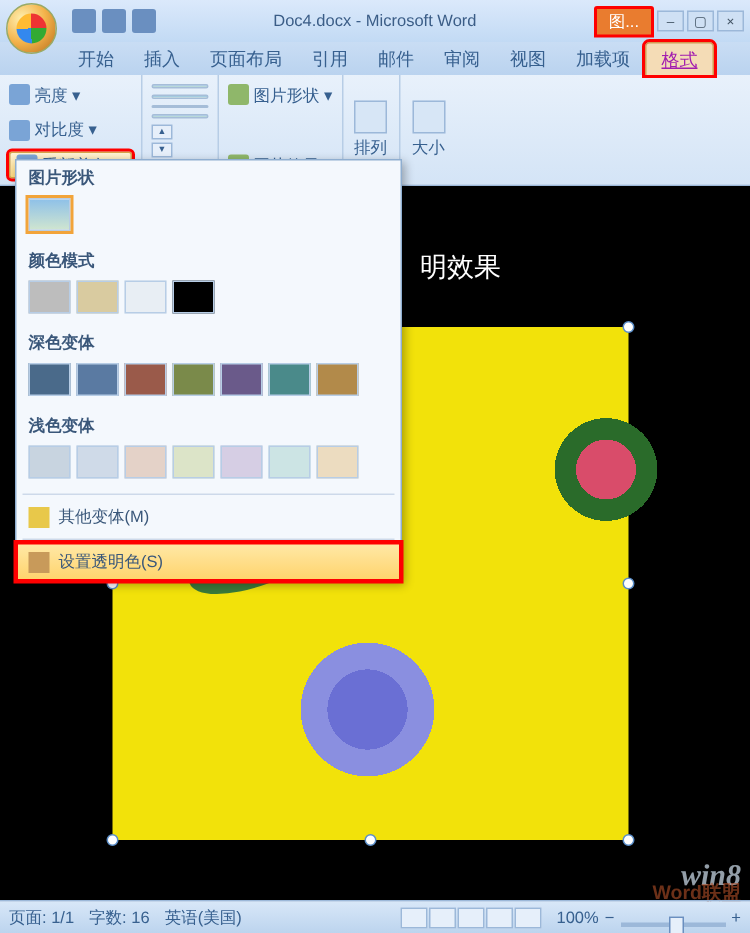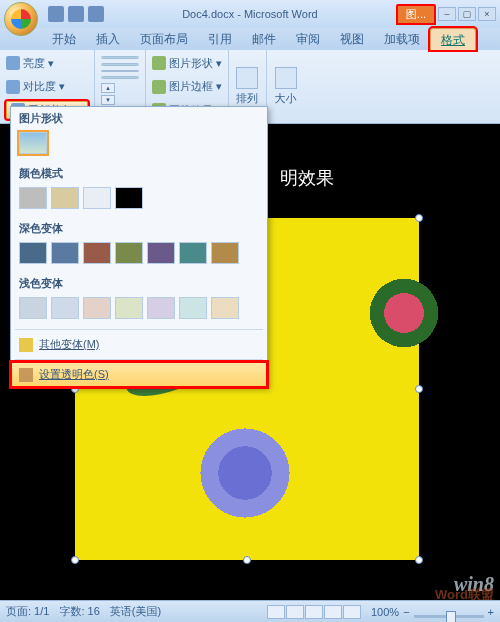--- a/index.html
+++ b/index.html
@@ -10,21 +10,21 @@
   .office-btn::after{content:"";position:absolute;inset:6px;border-radius:50%;background:conic-gradient(#e33 0 90deg,#3a3 90deg 180deg,#38e 180deg 270deg,#fb3 270deg 360deg);}
   .qat { display:flex; gap:4px; margin-left:6px;}
   .qat .ico{width:16px;height:16px;background:#6a8fc0;border-radius:2px;}
   .title-text{flex:1;text-align:center;}
   .ctx-tab{background:#e97c2f;color:#fff;padding:1px 8px;border-radius:2px 2px 0 0;font-size:11px;margin-right:2px; border:2px solid red;}
   .winbtns{display:flex;gap:2px;margin-right:4px;}
   .winbtns span{width:18px;height:14px;background:#cfe0f4;border:1px solid #9cb8d9;font-size:9px;text-align:center;line-height:12px;color:#456;}
 
   .tabrow{height:22px;background:linear-gradient(#c9ddf4,#bad3ef);display:flex;padding-left:42px;font-size:12px;color:#37608f;}
   .tabrow .tab{padding:3px 10px;cursor:pointer;}
-  .tabrow .tab.active{background:#f4dcb6;border:1px solid #d29b53;border-bottom:none;border-radius:3px 3px 0 0;color:#0f766e; outline:2px solid red;text-decoration:underline;}
+  .tabrow .tab.active{background:#f4dcb6;border:1px solid #d29b53;border-bottom:none;border-radius:3px 3px 0 0;color:#a21caf; outline:2px solid red;text-decoration:underline;}
 
   .ribbon{height:74px;background:linear-gradient(#e8f1fb,#d4e4f6);border-bottom:1px solid #9cb8d9;display:flex;font-size:11px;color:#37608f;}
   .rgroup{border-right:1px solid #b7cde6;padding:4px 6px;display:flex;flex-direction:column;justify-content:space-between;}
   .adj .row{display:flex;align-items:center;gap:3px;height:18px;}
   .adj .ico{width:14px;height:14px;background:#7aa4d6;border-radius:2px;}
   .recolor-btn{display:flex;align-items:center;gap:3px;background:linear-gradient(#fff3d5,#fcd87d);border:1px solid #d6a346;border-radius:2px;padding:1px 4px; outline:2px solid red;}
   .recolor-btn .dd{font-size:8px;}
   .styles{display:flex;gap:4px;align-items:flex-start;padding:6px;}
   .thumb{width:38px;height:30px;background:linear-gradient(#8fc1e8,#cfe5d0);border:1px solid #a5bdd8;border-radius:2px;}
   .ddv{width:14px;display:flex;flex-direction:column;gap:2px;}
@@ -43,21 +43,21 @@
   .flower{position:absolute;border-radius:50%;}
   .f1{width:90px;height:70px;right:-30px;top:60px;background:radial-gradient(circle,#d94c6a 0 35%,#2a6b2a 35% 60%,transparent 60%);}
   .f2{width:140px;height:110px;left:100px;top:200px;background:radial-gradient(circle at 50% 50%,#6a6fd4 0 30%,#8a8fe0 30% 50%,transparent 50%);}
   .leaf{position:absolute;width:80px;height:30px;background:#3a7a3a;border-radius:0 60% 0 60%;left:50px;top:145px;transform:rotate(-20deg);}
 
   .dropdown{position:absolute;left:10px;top:106px;width:258px;background:#f4f8fd;border:1px solid #8faed0;box-shadow:2px 2px 6px rgba(0,0,0,.3);font-size:11px;color:#3a577a;z-index:20;}
   .dropdown .sect{padding:4px 8px 2px;font-weight:bold;}
   .dropdown .swrow{display:flex;flex-wrap:wrap;gap:4px;padding:4px 8px 8px;}
   .sw{width:28px;height:22px;border:1px solid #b7cde6;background:#cfd9e4;}
   .sw.sel{outline:2px solid #f2a43a;}
-  .mitem{padding:5px 8px;display:flex;align-items:center;gap:6px;text-decoration:underline;}
+  .mitem{padding:5px 8px;display:flex;align-items:center;gap:6px;}
   .mitem.hl{background:linear-gradient(#ffe9a8,#ffd36b);outline:3px solid red;outline-offset:-1px;}
   .mitem .ico{width:14px;height:14px;background:#d7a85a;}
   .sep{height:1px;background:#cdd9ea;margin:2px 4px;}
 
   .statusbar{position:absolute;bottom:0;left:0;right:0;height:22px;background:linear-gradient(#d8e7f8,#bcd4ee);border-top:1px solid #9cb8d9;display:flex;align-items:center;font-size:11px;color:#37608f;padding:0 6px;gap:10px;}
   .statusbar .spacer{flex:1;}
   .viewbtns{display:flex;gap:1px;}
   .viewbtns span{width:18px;height:14px;border:1px solid #9cb8d9;background:#e6effa;}
   .zoom{display:flex;align-items:flex-end;gap:4px;}
   .slider{width:70px;height:3px;background:#9cb8d9;position:relative;}
@@ -121,24 +121,20 @@
     <div class="ddv">
         <span>▴</span>
         <span>▾</span>
         <span>＝</span>
       </div>
   </div>
   <div class="rgroup rlist">
     <div class="row">
         <div class="ico"></div>
         <span>图片形状 ▾</span>
-      </div>
-    <div class="row">
-        <div class="ico"></div>
-        <span>图片边框 ▾</span>
       </div>
     <div class="row">
         <div class="ico"></div>
         <span>图片效果 ▾</span>
       </div>
   </div>
   <div class="rgroup bigbtn">
     <div class="ico"></div>
     <span>排列</span>
   </div>

